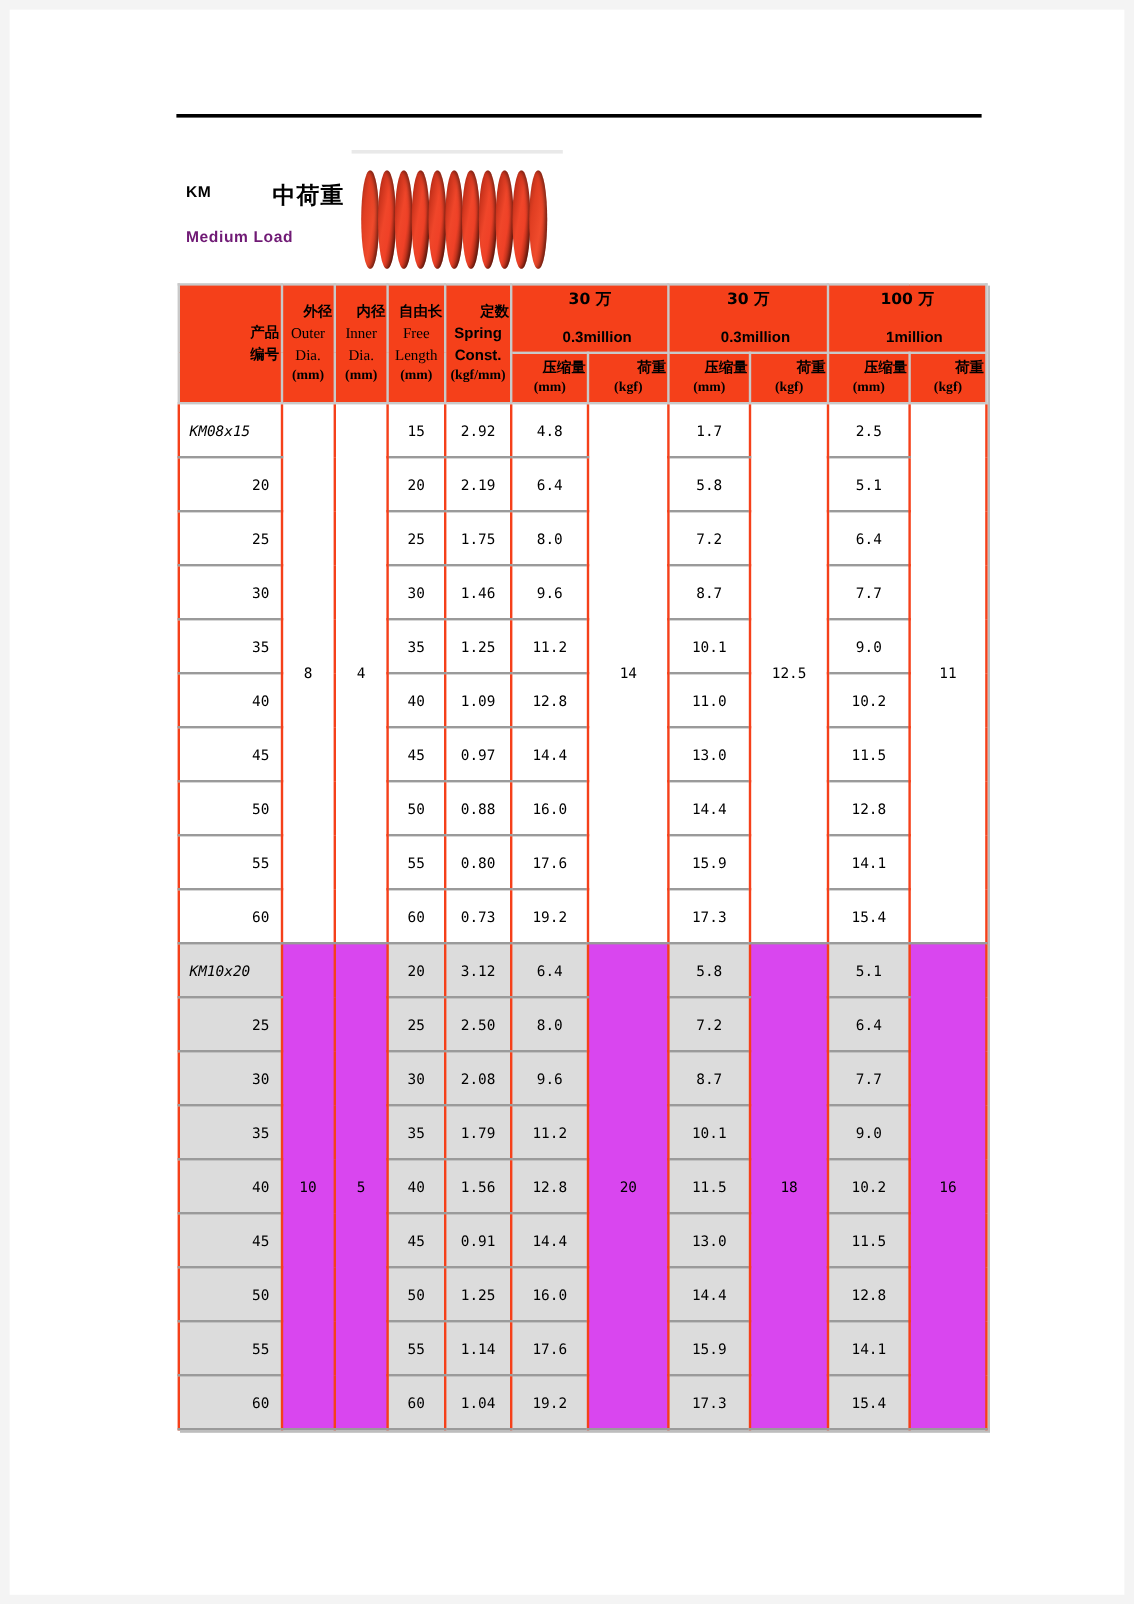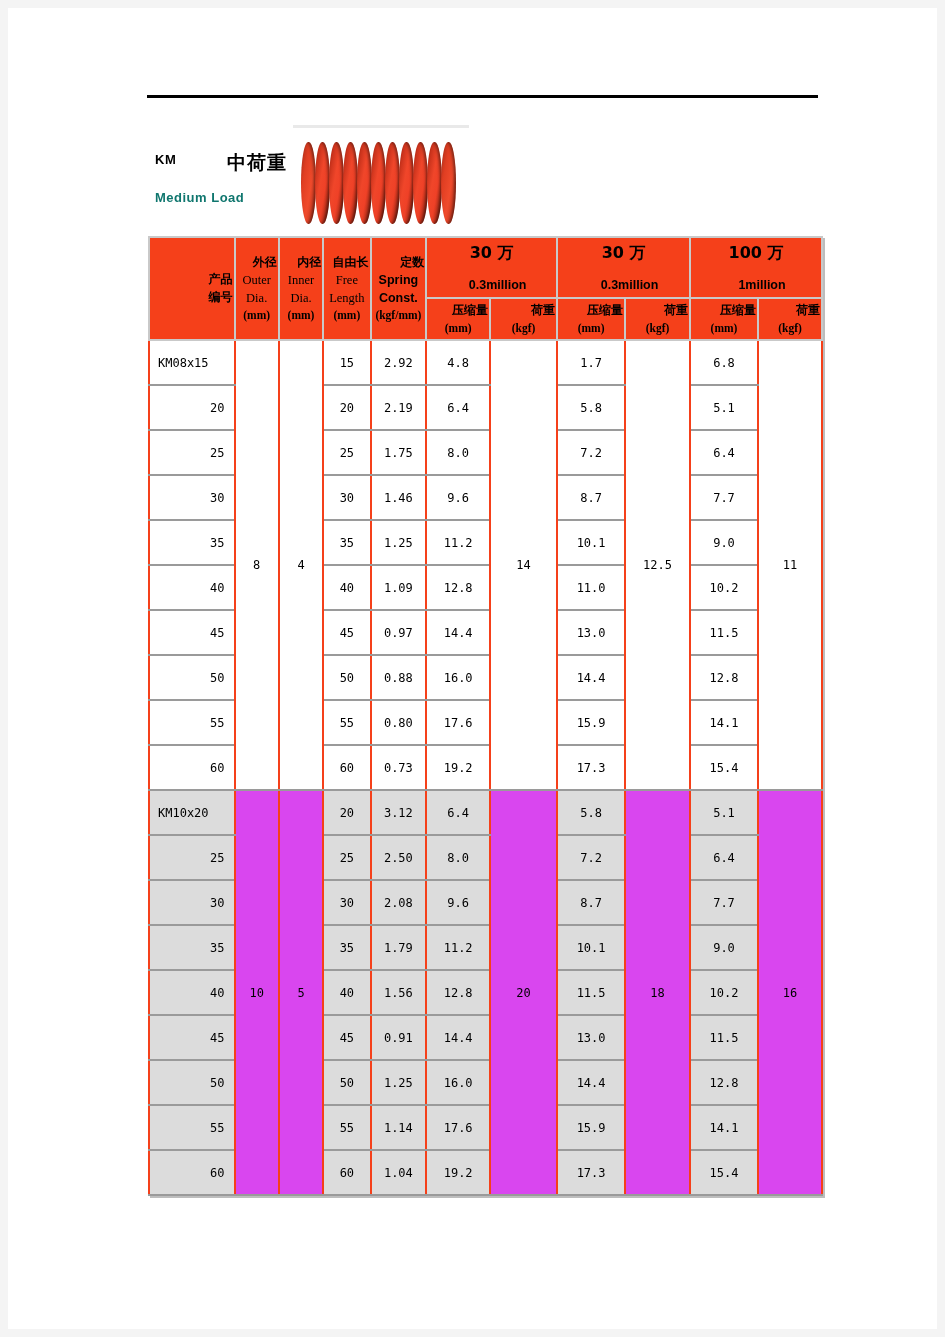--- a/index.html
+++ b/index.html
@@ -26,21 +26,21 @@
     font-weight:bold;font-size:13px;color:#000;letter-spacing:.5px;
   }
   .tl-cn{
     position:absolute;left:80px;top:12px;
     font-family:"DejaVu Sans",sans-serif;
     font-weight:bold;font-size:19px;color:#000;letter-spacing:1px;
   }
   .tl-en{
     position:absolute;left:8px;top:52px;
     font-family:"Liberation Sans",sans-serif;
-    font-weight:bold;font-size:13px;color:#0f766e;letter-spacing:.5px;
+    font-weight:bold;font-size:13px;color:#701a75;letter-spacing:.5px;
   }
   
   .springbox{
     position:absolute;left:146px;top:-13px;
     width:176px;height:110px;background:#ffffff;
     border-top:3px solid #e9e9e9;border-bottom:2px solid #e4e4e4;
     overflow:hidden;
   }
   .spring{
     position:absolute;left:8px;top:14px;width:160px;height:82px;
@@ -96,30 +96,30 @@
   .hdr-en-s{
     font-family:"Liberation Sans",sans-serif;
     font-weight:bold;font-size:12.5px;display:block;
   }
   .hdr-unit{
     font-family:"Liberation Serif",serif;
     font-weight:bold;font-size:11.5px;display:block;
   }
   .hdr-life-cn{
     font-family:"DejaVu Sans",sans-serif;
-    font-weight:bold;font-size:16px;display:block;margin-bottom:12px;
+    font-weight:bold;font-size:13px;display:block;margin-bottom:12px;
   }
   .hdr-life-en{
     font-family:"Liberation Sans",sans-serif;
     font-weight:bold;font-size:12.5px;display:block;margin-left:12px;
   }
   td.cell{height:43px;background:#ffffff;}
   tr.alt td.cell{background:#dcdcdc;}
   td.code{text-align:right;padding-right:9px;}
-  td.code.first{text-align:left;padding-left:8px;padding-right:16px;}
+  td.code.first{text-align:left;padding-left:8px;padding-right:16px;font-style:italic;}
   td.merged{background:#ffffff;}
   tr.alt td.merged{background:#d946ef;}
   
   col.c0{width:83px;}
   col.c1{width:43px;}
   col.c2{width:43px;}
   col.c3{width:46px;}
   col.c4{width:54px;}
   col.c5{width:62px;}
   col.c6{width:65px;}
@@ -245,21 +245,21 @@
         <tr>
           <td class="cell code first">KM08x15</td>
           <td class="cell  merged" rowspan="10">8</td>
           <td class="cell  merged" rowspan="10">4</td>
           <td class="cell ">15</td>
           <td class="cell ">2.92</td>
           <td class="cell ">4.8</td>
           <td class="cell  merged" rowspan="10">14</td>
           <td class="cell ">1.7</td>
           <td class="cell  merged" rowspan="10">12.5</td>
-          <td class="cell ">6.8</td>
+          <td class="cell ">2.5</td>
           <td class="cell  merged" rowspan="10">11</td>
         </tr>
         <tr>
           <td class="cell code">20</td>
           <td class="cell ">20</td>
           <td class="cell ">2.19</td>
           <td class="cell ">6.4</td>
           <td class="cell ">5.8</td>
           <td class="cell ">5.1</td>
         </tr>

